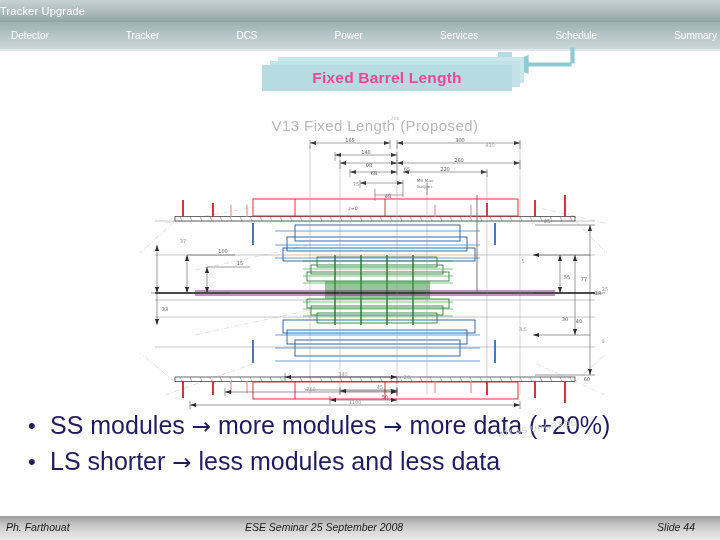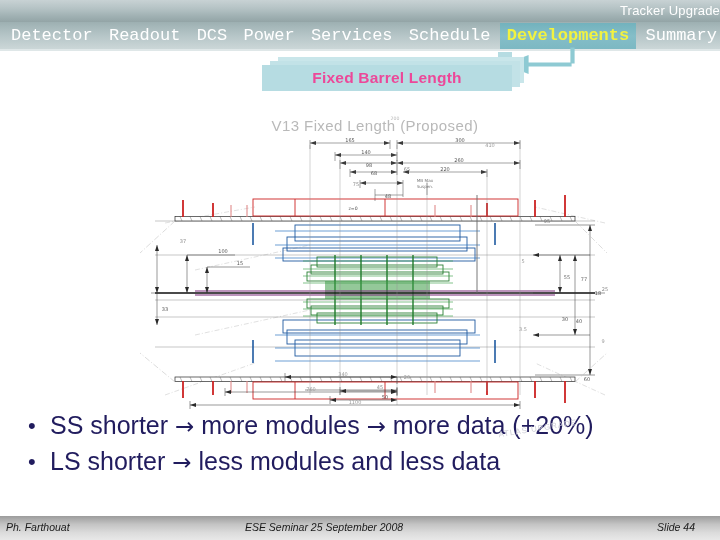--- a/index.html
+++ b/index.html
@@ -27,22 +27,22 @@
     position: absolute;
     left: 0; top: 0;
     width: 720px;
     height: 22px;
     background: linear-gradient(to bottom, #c8d2d4 0%, #b4c2c4 40%, #9fb0b2 75%, #93a4a6 100%);
   }
   #deck-title {
     position: absolute;
     left: 0; top: 2px;
     width: 720px;
-    text-align: right;
-    font-size: 13px;
+    text-align: left;
+    font-size: 11px;
     color: #ffffff;
     letter-spacing: 0.2px;
     line-height: 18px;
     white-space: nowrap;
   }
   #nav-band {
     position: absolute;
     left: 0; top: 22px;
     width: 720px;
     height: 28px;
@@ -50,26 +50,25 @@
   }
   #nav-items {
     position: absolute;
     left: 0; top: 22px;
     width: 720px;
     height: 28px;
     display: flex;
     align-items: center;
   }
   .nav-item {
-    font-size: 17px;
+    font-size: 10px;
     color: #ffffff;
     white-space: nowrap;
     padding: 4px 7px 5px 7px;
     line-height: 17px;
-    font-family: Liberation Mono, monospace;
   }
   .nav-item.active {
     color: #f2f240;
     font-weight: bold;
     background: linear-gradient(to bottom, #72b2bd 0%, #85bec8 50%, #7cb8c3 100%);
   }
   #nav-underline {
     position: absolute;
     left: 0; top: 49px;
     width: 720px;
@@ -189,26 +188,25 @@
 </style>
 </head>
 <body>
 
 <div id="slide-header">
   <div id="title-band"></div>
   <div id="deck-title">Tracker Upgrade</div>
   <div id="nav-band"></div>
   <div id="nav-items" style="justify-content: space-between; padding: 0px 4px;">
       <div class="nav-item">Detector</div>
-      <div class="nav-item">Readout</div>
+      <div class="nav-item">Tracker</div>
       <div class="nav-item">DCS</div>
       <div class="nav-item">Power</div>
       <div class="nav-item">Services</div>
       <div class="nav-item">Schedule</div>
-      <div class="nav-item active">Developments</div>
       <div class="nav-item">Summary</div>
     </div>
   <div id="nav-underline"></div>
 </div>
 
 <svg id="callout-arrow" viewBox="0 0 78 32" width="78" height="32">
   <path d="M76,1 L76,16 L30,16 L30,9 L8,17.5 L30,26 L30,19 L73,19 L73,1 Z" fill="#8ecad3" stroke="#8ecad3" stroke-width="1.2"></path>
   <rect x="0" y="5" width="14" height="20" fill="#b6dce2"></rect>
 </svg>
 
@@ -601,21 +599,21 @@
     <text x="208" y="4" text-anchor="middle">340</text>
     <text x="272" y="7" text-anchor="middle">20</text>
     <text x="176" y="19" text-anchor="middle">760</text>
     <text x="220" y="32" text-anchor="middle">1100</text>
   </g>
 </svg>
 
 <div id="bullets">
     <div class="bullet-row">
       <span class="bullet-dot">•</span>
-      <span class="bullet-text"><span>SS shorter </span><span class="arr">→</span><span> more modules </span><span class="arr">→</span><span> more data (+20%)</span></span>
+      <span class="bullet-text"><span>SS modules </span><span class="arr">→</span><span> more modules </span><span class="arr">→</span><span> more data (+20%)</span></span>
     </div>
     <div class="bullet-row">
       <span class="bullet-dot">•</span>
       <span class="bullet-text"><span>LS shorter </span><span class="arr">→</span><span> less modules and less data</span></span>
     </div>
   </div>
 <div id="watermark">ATLAS UPGRADE</div>
 
 <div id="footer-topline"></div>
 <div id="slide-footer"></div>

